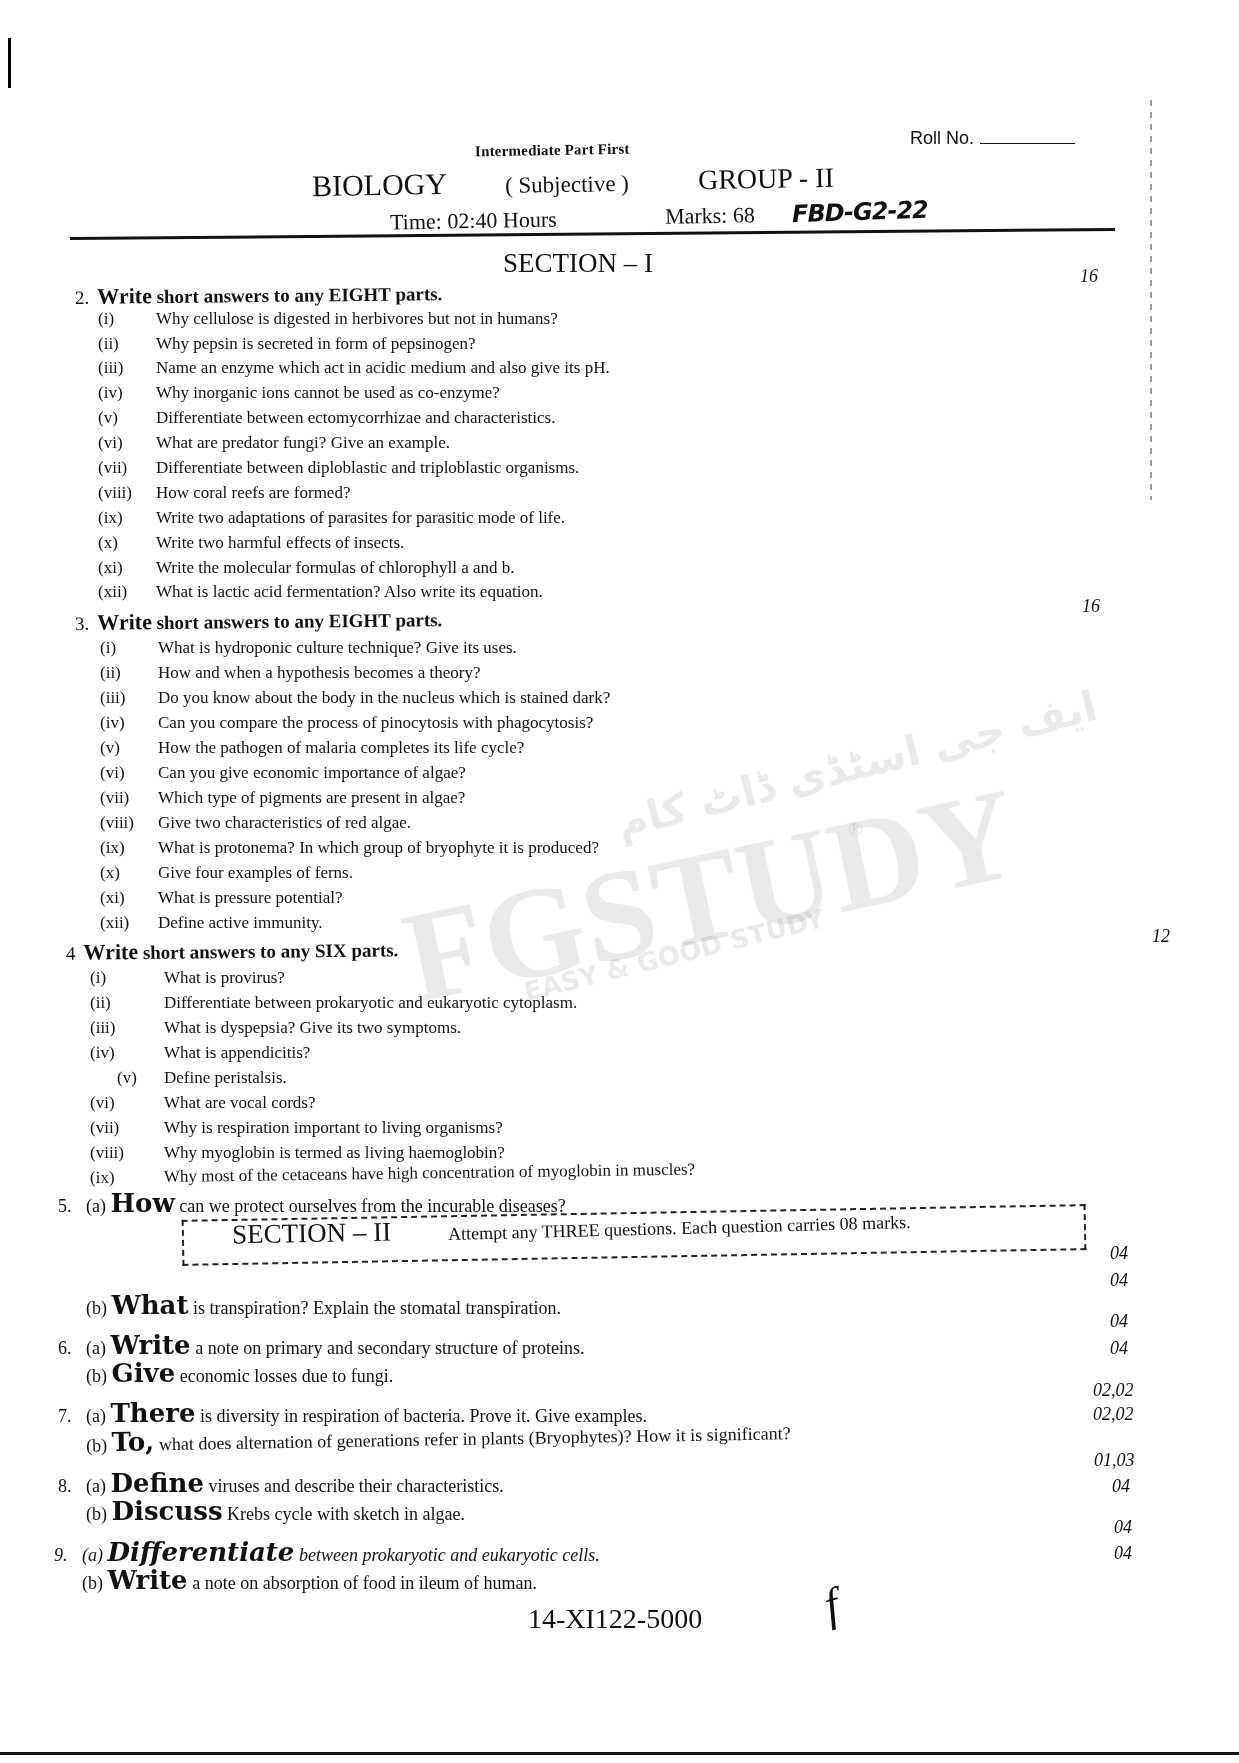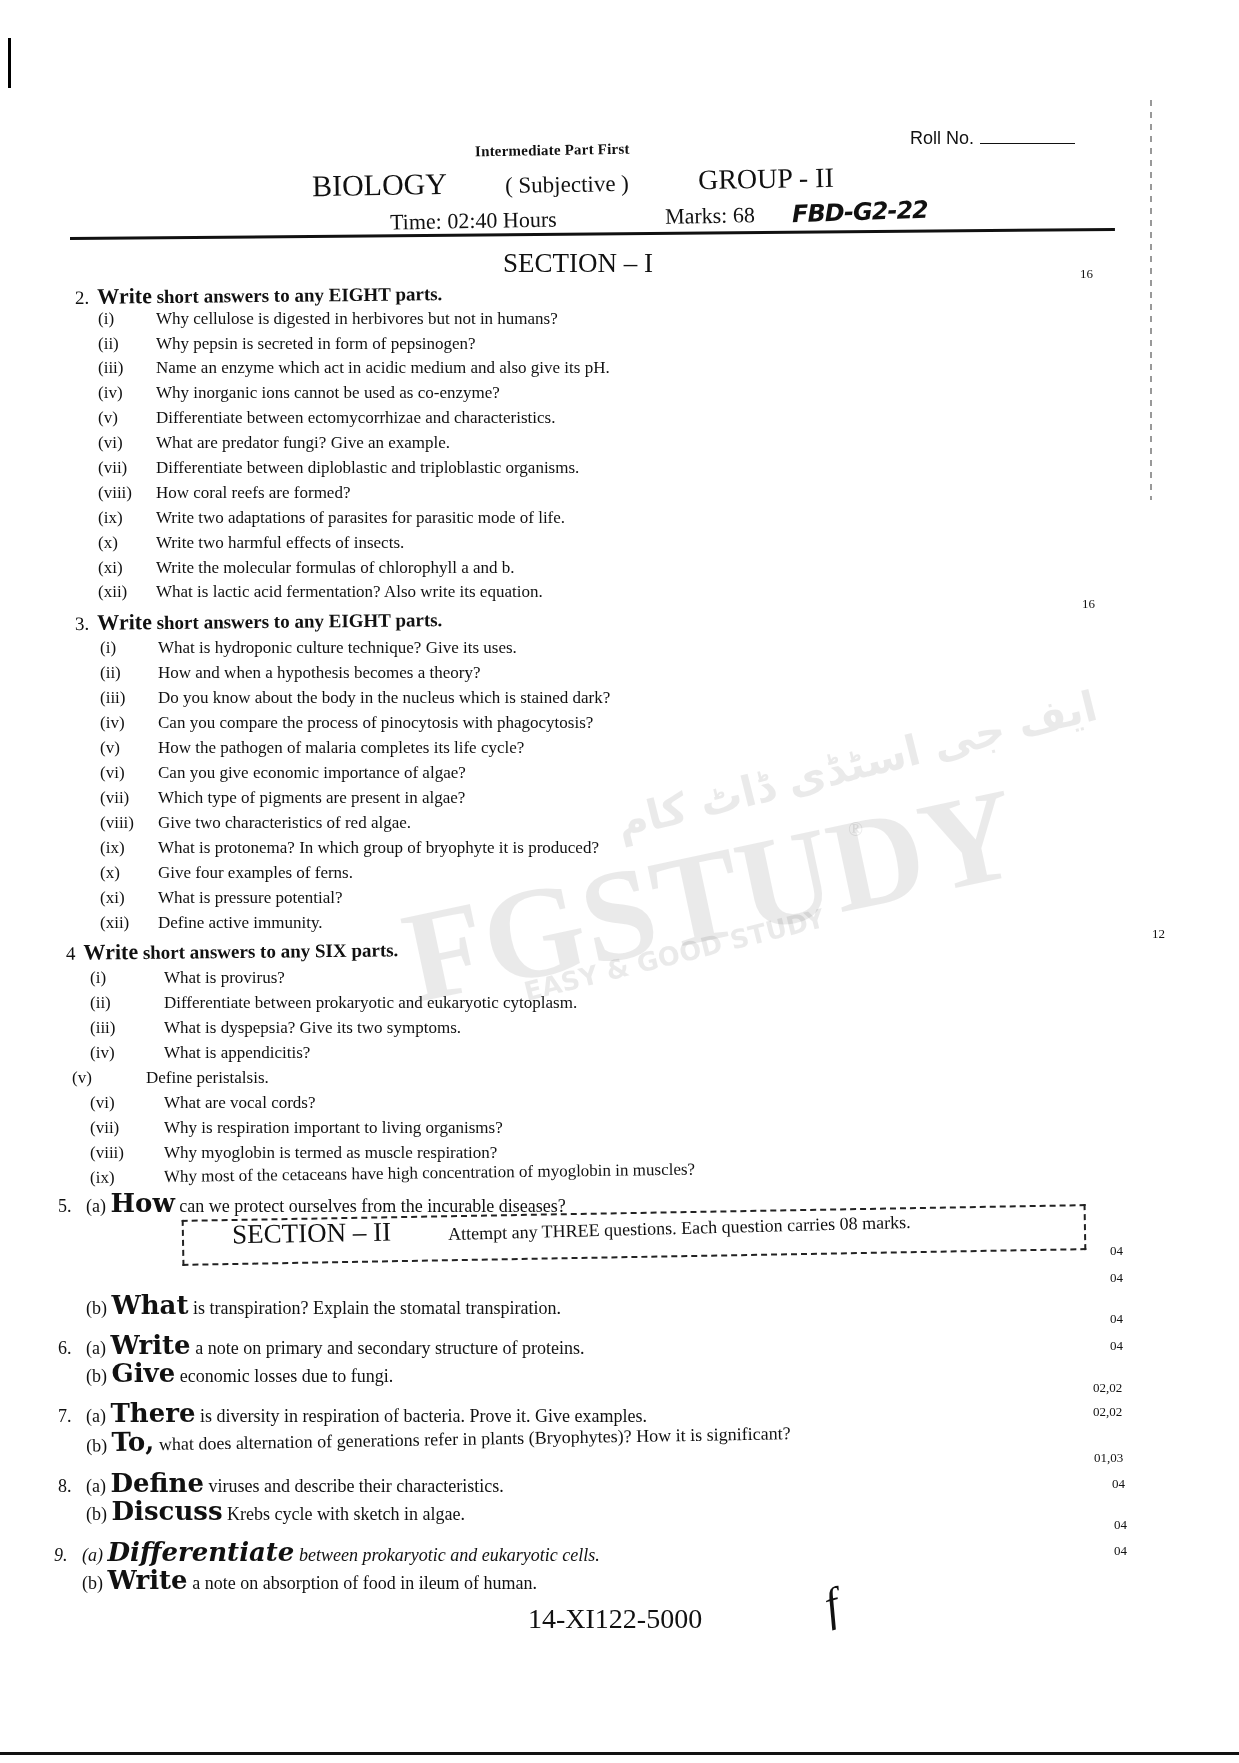--- a/index.html
+++ b/index.html
@@ -18,21 +18,21 @@
     .subject { left: 312px; top: 168px; font-size: 30px; transform: rotate(-1deg); }
     .subject-type { left: 505px; top: 172px; font-size: 23px; transform: rotate(-1deg); }
     .group { left: 698px; top: 163px; font-size: 28px; transform: rotate(-1deg); }
     .time { left: 390px; top: 208px; font-size: 22px; transform: rotate(-1deg); }
     .marks { left: 665px; top: 203px; font-size: 22px; transform: rotate(-1deg); }
     .code-hand { left: 792px; top: 198px; font-size: 24px; font-weight: bold; font-style: italic; font-family: "DejaVu Sans", sans-serif; transform: rotate(-2deg); letter-spacing: -1px; }
     .header-rule { left: 70px; top: 237px; width: 1045px; height: 3px; background: #111; transform: rotate(-0.5deg); transform-origin: left; }
 
     .section-title { font-size: 27px; }
     .sec1 { left: 503px; top: 248px; }
-    .mark-r { font-size: 13px; }
+    .mark-r { font-size: 18px; font-style: italic; }
 
     .q-head { font-size: 19px; font-weight: bold; }
     .q-head .big { font-size: 22px; }
     .q-num { font-weight: normal; margin-right: 8px; }
     .part-row { position: absolute; font-size: 17px; white-space: nowrap; }
     .part-row .roman { display: inline-block; width: 58px; }
 
     .sec2-box { left: 182px; top: 1212px; width: 900px; height: 42px; border: 2px dashed #222; transform: rotate(-1deg); }
     .sec2-title { left: 232px; top: 1218px; font-size: 27px; transform: rotate(-1deg); }
     .sec2-inst { left: 448px; top: 1218px; font-size: 18px; transform: rotate(-1.5deg); }
@@ -114,24 +114,24 @@
 
 <div class="abs q-head" style="left:66px;top:938px;transform:rotate(-0.6deg);">
   <span class="q-num">4</span><span class="big">Write</span><span> short answers to any SIX parts.</span>
 </div>
 <div class="abs mark-r" style="left:1104px;top:926px;margin-left:48px;">12</div>
 
 <div class="part-row" style="left:90px;top:968px;"><span class="roman" style="width:74px">(i)</span><span>What is provirus?</span></div>
 <div class="part-row" style="left:90px;top:993px;"><span class="roman" style="width:74px">(ii)</span><span>Differentiate between prokaryotic and eukaryotic cytoplasm.</span></div>
 <div class="part-row" style="left:90px;top:1018px;"><span class="roman" style="width:74px">(iii)</span><span>What is dyspepsia?  Give its two symptoms.</span></div>
 <div class="part-row" style="left:90px;top:1043px;"><span class="roman" style="width:74px">(iv)</span><span>What is appendicitis?</span></div>
-<div class="part-row" style="left:72px;top:1068px;"><span class="roman" style="width:74px">(v)</span><span>Define peristalsis.</span></div>
+<div class="part-row" style="left:90px;top:1068px;text-align:center;"><span class="roman" style="width:74px">(v)</span><span>Define peristalsis.</span></div>
 <div class="part-row" style="left:90px;top:1093px;"><span class="roman" style="width:74px">(vi)</span><span>What are vocal cords?</span></div>
 <div class="part-row" style="left:90px;top:1118px;"><span class="roman" style="width:74px">(vii)</span><span>Why is respiration important to living organisms?</span></div>
-<div class="part-row" style="left:90px;top:1143px;"><span class="roman" style="width:74px">(viii)</span><span>Why myoglobin is termed as muscle respiration?</span></div>
+<div class="part-row" style="left:90px;top:1143px;"><span class="roman" style="width:74px">(viii)</span><span>Why myoglobin is termed as living haemoglobin?</span></div>
 <div class="part-row" style="left:90px;top:1168px;transform:rotate(-0.8deg);transform-origin:left;"><span class="roman" style="width:74px">(ix)</span><span>Why most of the cetaceans have high concentration of myoglobin in muscles?</span></div>
 
 <div class="abs sec2-box"></div>
 <div class="abs section-title sec2-title">SECTION – II</div>
 <div class="abs sec2-inst">Attempt any THREE questions.  Each question carries 08 marks.</div>
 
 <div class="long-row" style="left:58px;top:1188px;"><span class="qn">5.</span><span>(a)</span> <span class="cap">How</span><span> can we protect ourselves from the incurable diseases?</span></div>
 <div class="long-row indent" style="left:58px;top:1290px;"><span>(b)</span> <span class="cap">What</span><span> is transpiration?  Explain the stomatal transpiration.</span></div>
 <div class="abs mark-r" style="left:1110px;top:1243px;">04</div>
 <div class="abs mark-r" style="left:1110px;top:1270px;">04</div>

